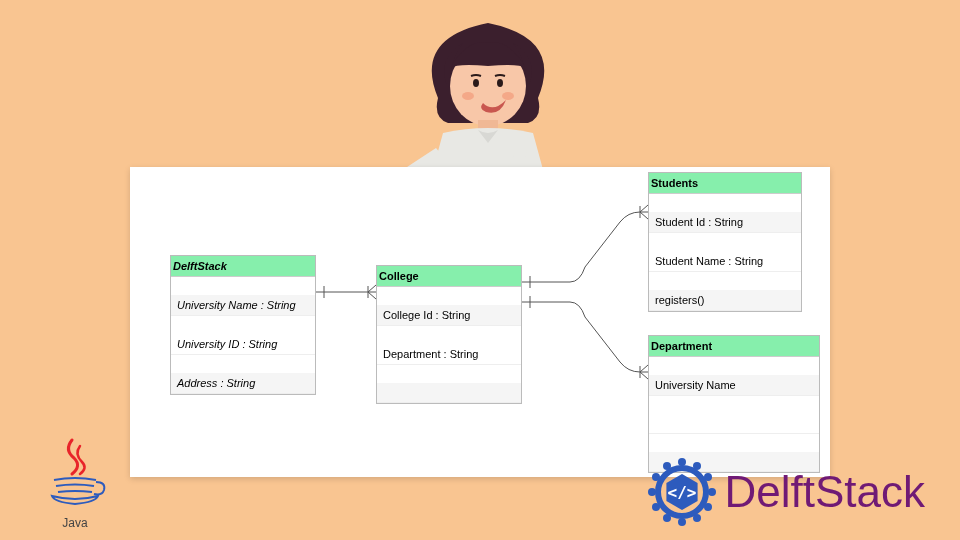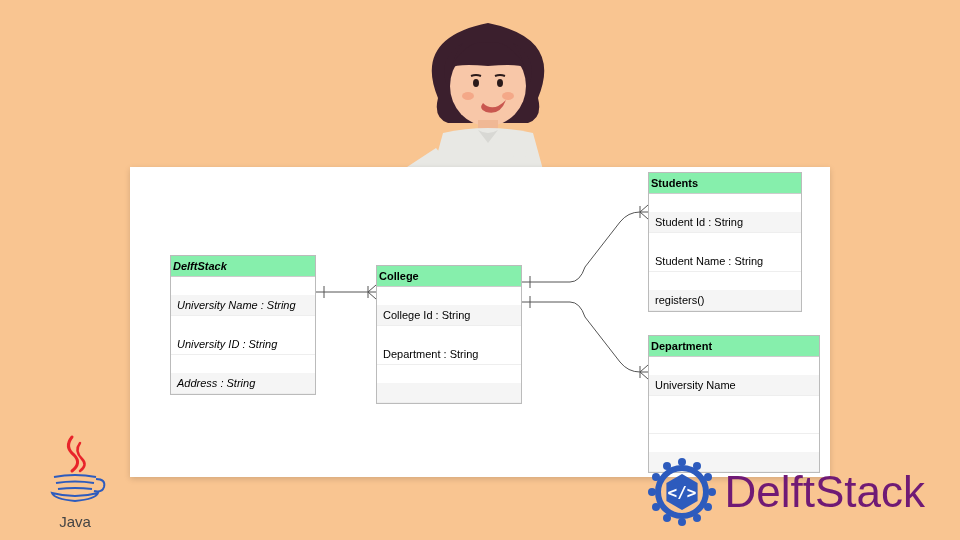--- a/index.html
+++ b/index.html
@@ -196,21 +196,21 @@
     <path d="M32 4 Q24 14 34 22 Q42 30 32 38" stroke="#e8242a" stroke-width="3" fill="none" stroke-linecap="round"></path>
     <path d="M40 10 Q34 18 42 26 Q48 32 40 38" stroke="#e8242a" stroke-width="2.5" fill="none" stroke-linecap="round"></path>
 
     <path d="M14 44 Q35 40 56 44" stroke="#2d5bbd" stroke-width="2" fill="none"></path>
     <path d="M16 50 Q35 47 54 50" stroke="#2d5bbd" stroke-width="2" fill="none"></path>
     <path d="M18 56 Q35 54 52 56" stroke="#2d5bbd" stroke-width="2" fill="none"></path>
     <path d="M12 60 Q35 66 58 60 Q56 66 35 68 Q14 66 12 60 Z" stroke="#2d5bbd" stroke-width="2" fill="none"></path>
 
     <path d="M56 46 Q66 46 64 54 Q62 60 54 58" stroke="#2d5bbd" stroke-width="2" fill="none"></path>
   </svg>
-  <div style="font-size:15px; font-weight:normal; color:#444; margin-top:-4px;">Java</div>
+  <div style="font-size:12px; font-weight:normal; color:#444; margin-top:-4px;">Java</div>
 </div>
 
 <div class="delft">
   <svg width="72" height="72" viewBox="0 0 72 72">
     <g transform="translate(36,36)">
 
       <g fill="#2d5bbd">
         <circle r="4" cx="0" cy="-30"></circle>
         <circle r="4" cx="15" cy="-26"></circle>
         <circle r="4" cx="26" cy="-15"></circle>

